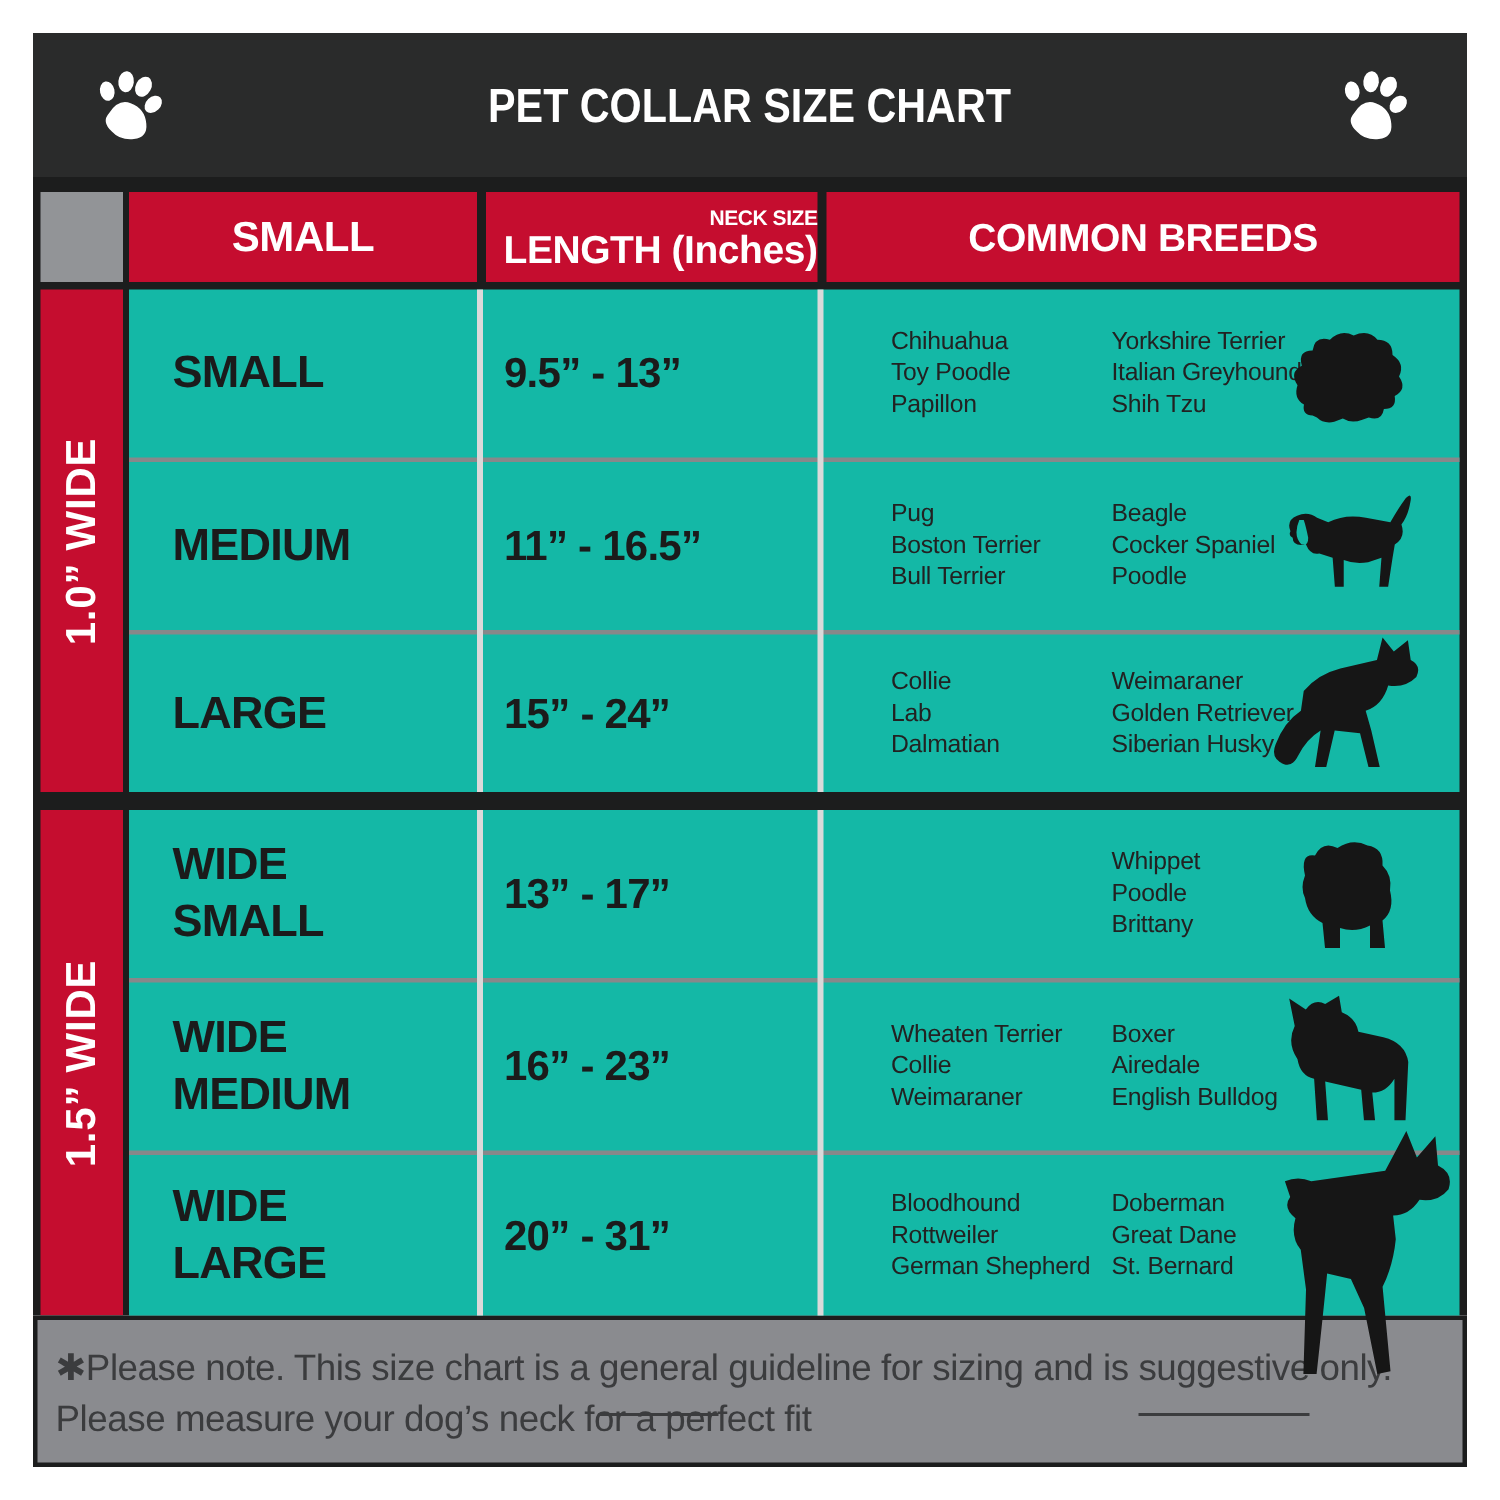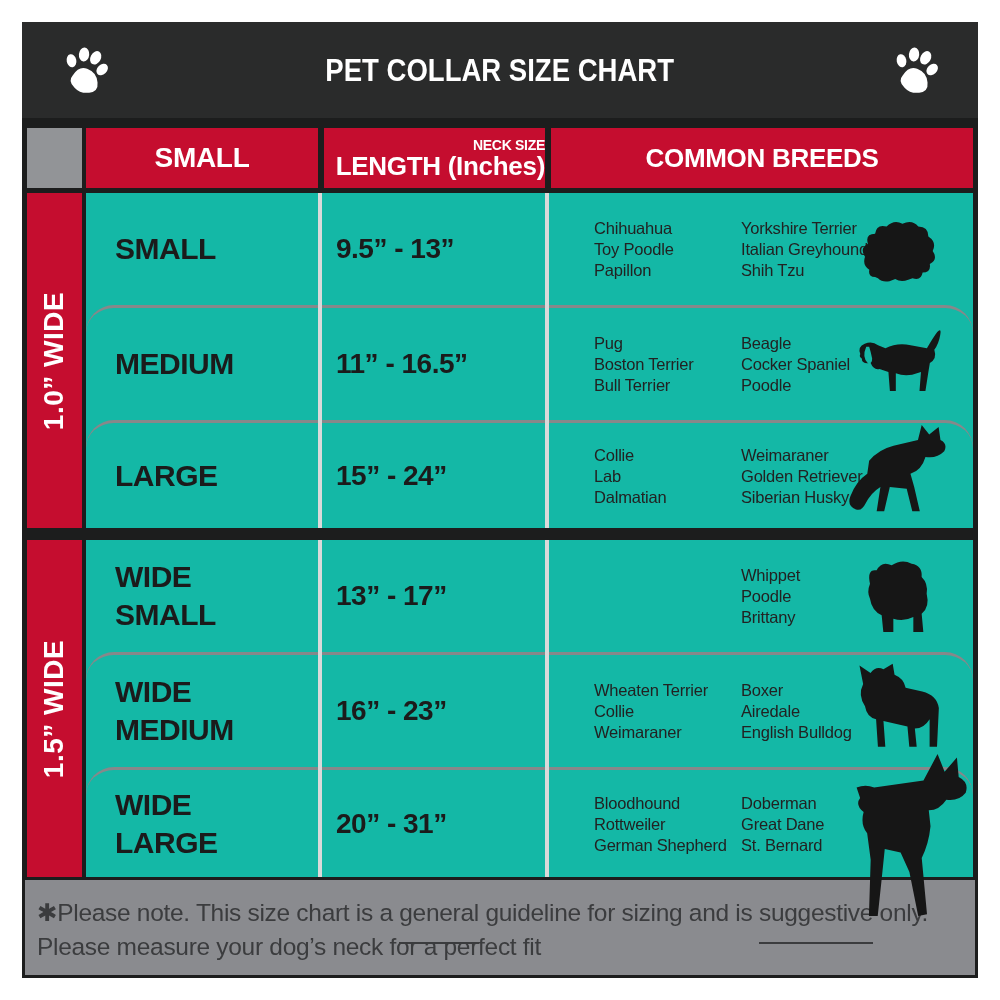--- a/index.html
+++ b/index.html
@@ -35,21 +35,21 @@
           transform:rotate(-90deg);}
 
   .section{position:absolute;left:64px;width:887px;background:#14b8a6;z-index:3;}
   .sec-1{top:75px;height:335px;}
   .sec-2{top:422px;height:337px;}
   .vline{position:absolute;top:0;bottom:0;width:4px;background:#dadada;}
   .vline-a{left:232px;}
   .vline-b{left:459px;}
 
   .row{position:relative;box-sizing:border-box;}
-  .row.bt{border-top:3px solid #87888a;border-radius:28px;}
+  .row.bt{border-top:3px solid #87888a;}
   .r1{height:112px;} .r2{height:115px;} .r3{height:108px;}
   .r4{height:112px;} .r5{height:115px;} .r6{height:110px;}
 
   .c-size{position:absolute;left:0;top:0;bottom:0;width:230px;display:flex;align-items:center;
           padding-left:29px;box-sizing:border-box;font-size:30px;font-weight:bold;color:#1b1b1b;
           letter-spacing:-0.5px;line-height:38px;white-space:pre-line;}
   .c-len{position:absolute;left:238px;top:0;bottom:0;width:219px;display:flex;align-items:center;
          padding-left:12px;box-sizing:border-box;font-size:28px;font-weight:bold;color:#1b1b1b;
          letter-spacing:-0.5px;}
   .c-breeds{position:absolute;left:463px;top:0;bottom:0;right:0;margin-left:16px;}

